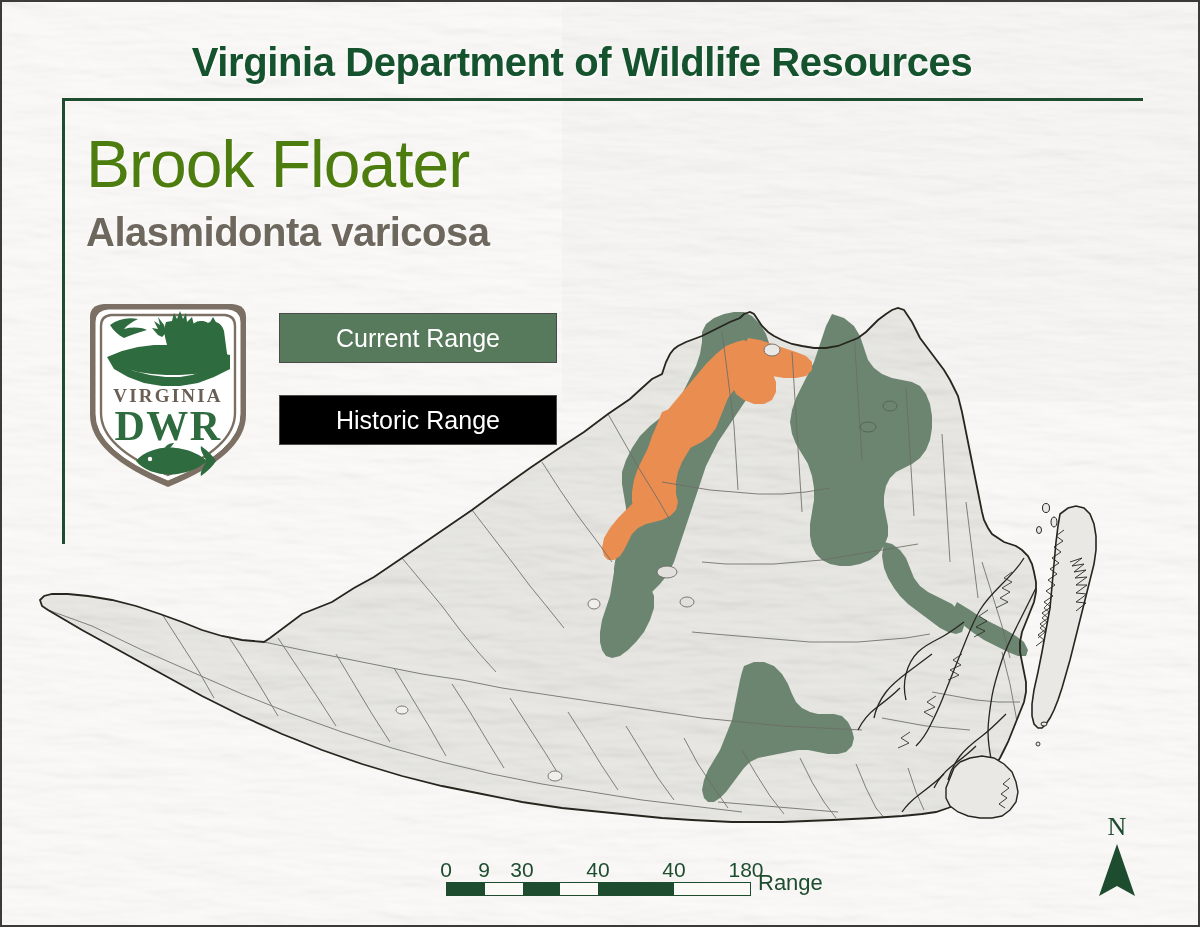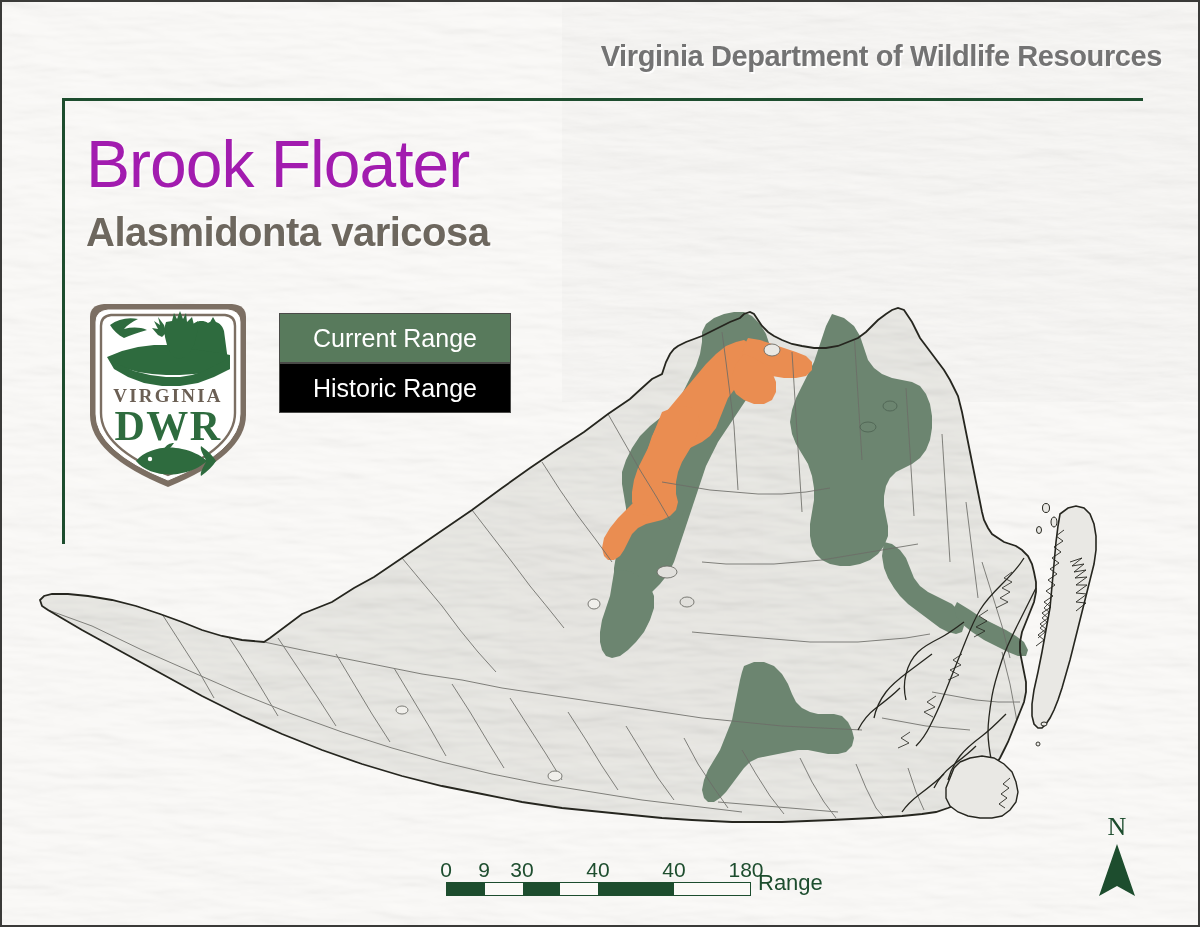--- a/index.html
+++ b/index.html
@@ -24,47 +24,47 @@
       repeating-linear-gradient(118deg, rgba(140,128,118,.055) 0 1px, transparent 1px 7px),
       repeating-linear-gradient(61deg, rgba(140,128,118,.04) 0 1px, transparent 1px 11px),
       repeating-linear-gradient(96deg, rgba(150,140,130,.03) 0 1px, transparent 1px 5px),
       linear-gradient(#f8f6f3,#f6f4f0);
     pointer-events:none;
   }
 
   
   .title{
     position:absolute; left:0; top:38px; width:1160px;
-    text-align:right;
-    font-size:29px; font-weight:bold; letter-spacing:-.4px;
-    color:#737373;
+    text-align:center;
+    font-size:40px; font-weight:bold; letter-spacing:-.4px;
+    color:#14532d;
     text-shadow:1.5px 1.5px 0 rgba(255,255,255,.85);
     white-space:nowrap;
   }
   .rule-h{position:absolute;left:60px;top:96px;width:1081px;height:3px;background:#1d4d2e;}
   .rule-v{position:absolute;left:60px;top:96px;width:3px;height:446px;background:#1d4d2e;}
 
   .species-common{
     position:absolute;left:84px;top:124px;
-    font-size:66px;font-weight:400;color:#a21caf;letter-spacing:-1px;
+    font-size:66px;font-weight:400;color:#4d7c0f;letter-spacing:-1px;
     text-shadow:1.5px 1.5px 0 rgba(255,255,255,.7);
   }
   .species-latin{
     position:absolute;left:84px;top:208px;
     font-size:40px;font-weight:bold;color:#6d675e;letter-spacing:-.5px;
     text-shadow:1.5px 1.5px 0 rgba(255,255,255,.7);
   }
 
   
   .legend{position:absolute;left:277px;top:311px;}
   .legend-item{
-    width:232px;height:50px;
+    width:278px;height:50px;
     border:1.5px solid #4a4a48;
     display:flex;align-items:center;justify-content:center;
-    color:#ffffff;font-size:25px;
+    color:#ffffff;font-size:25px;margin-bottom:32px;
     box-sizing:border-box;
   }
   .legend-current{background:#587a5c;}
   .legend-historic{background:#000000;}
 
   
   .logo{position:absolute;left:78px;top:293px;width:176px;height:200px;}
 
   
   .map{position:absolute;left:0;top:0;width:1200px;height:927px;pointer-events:none;}

